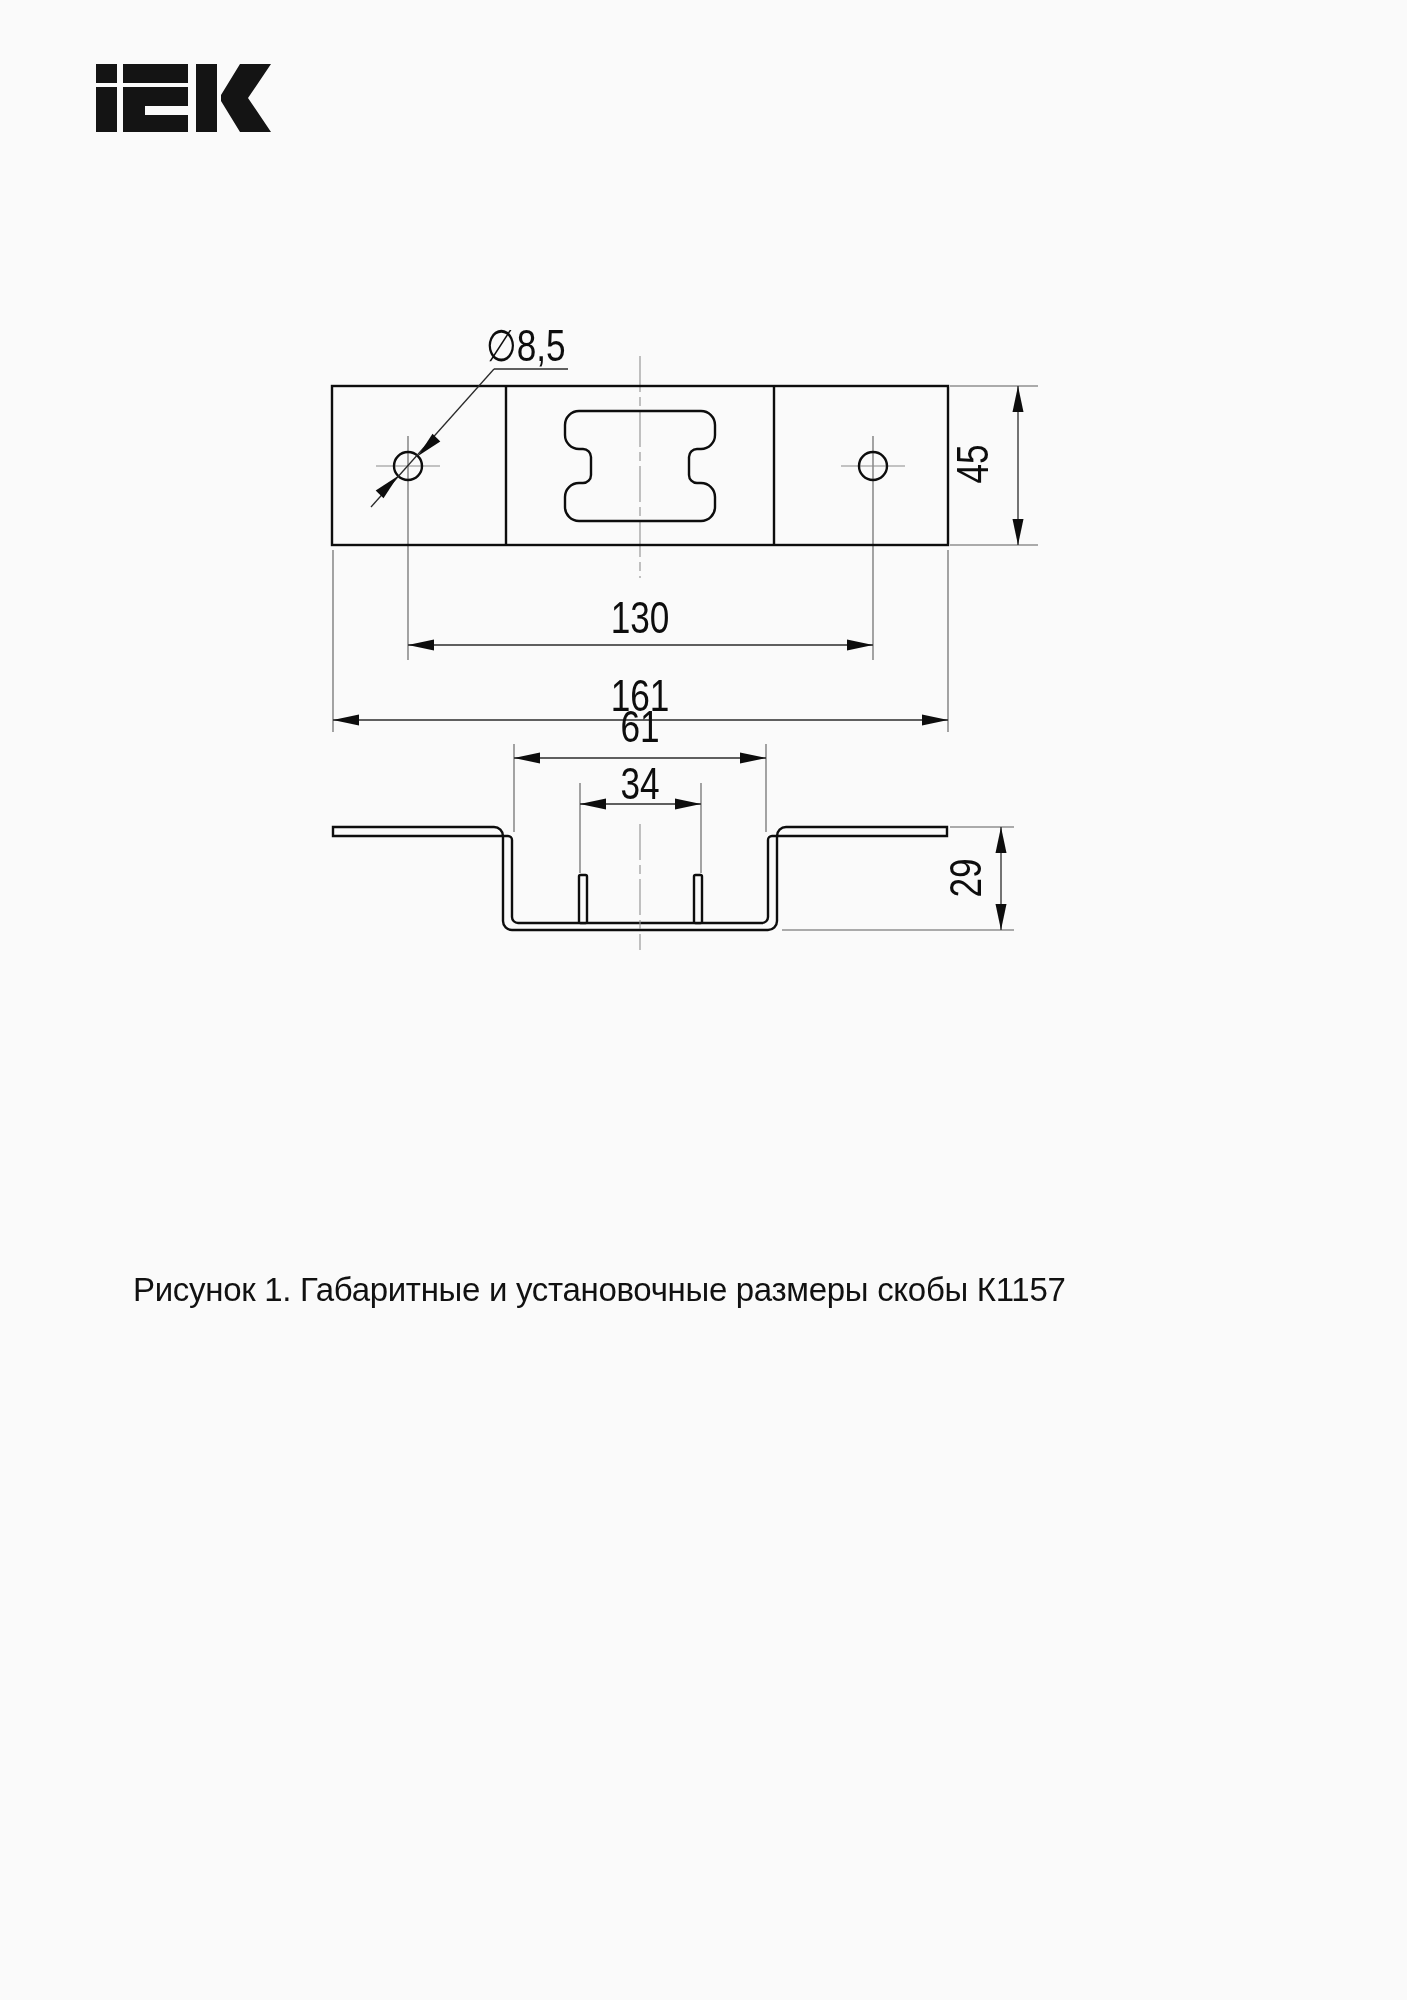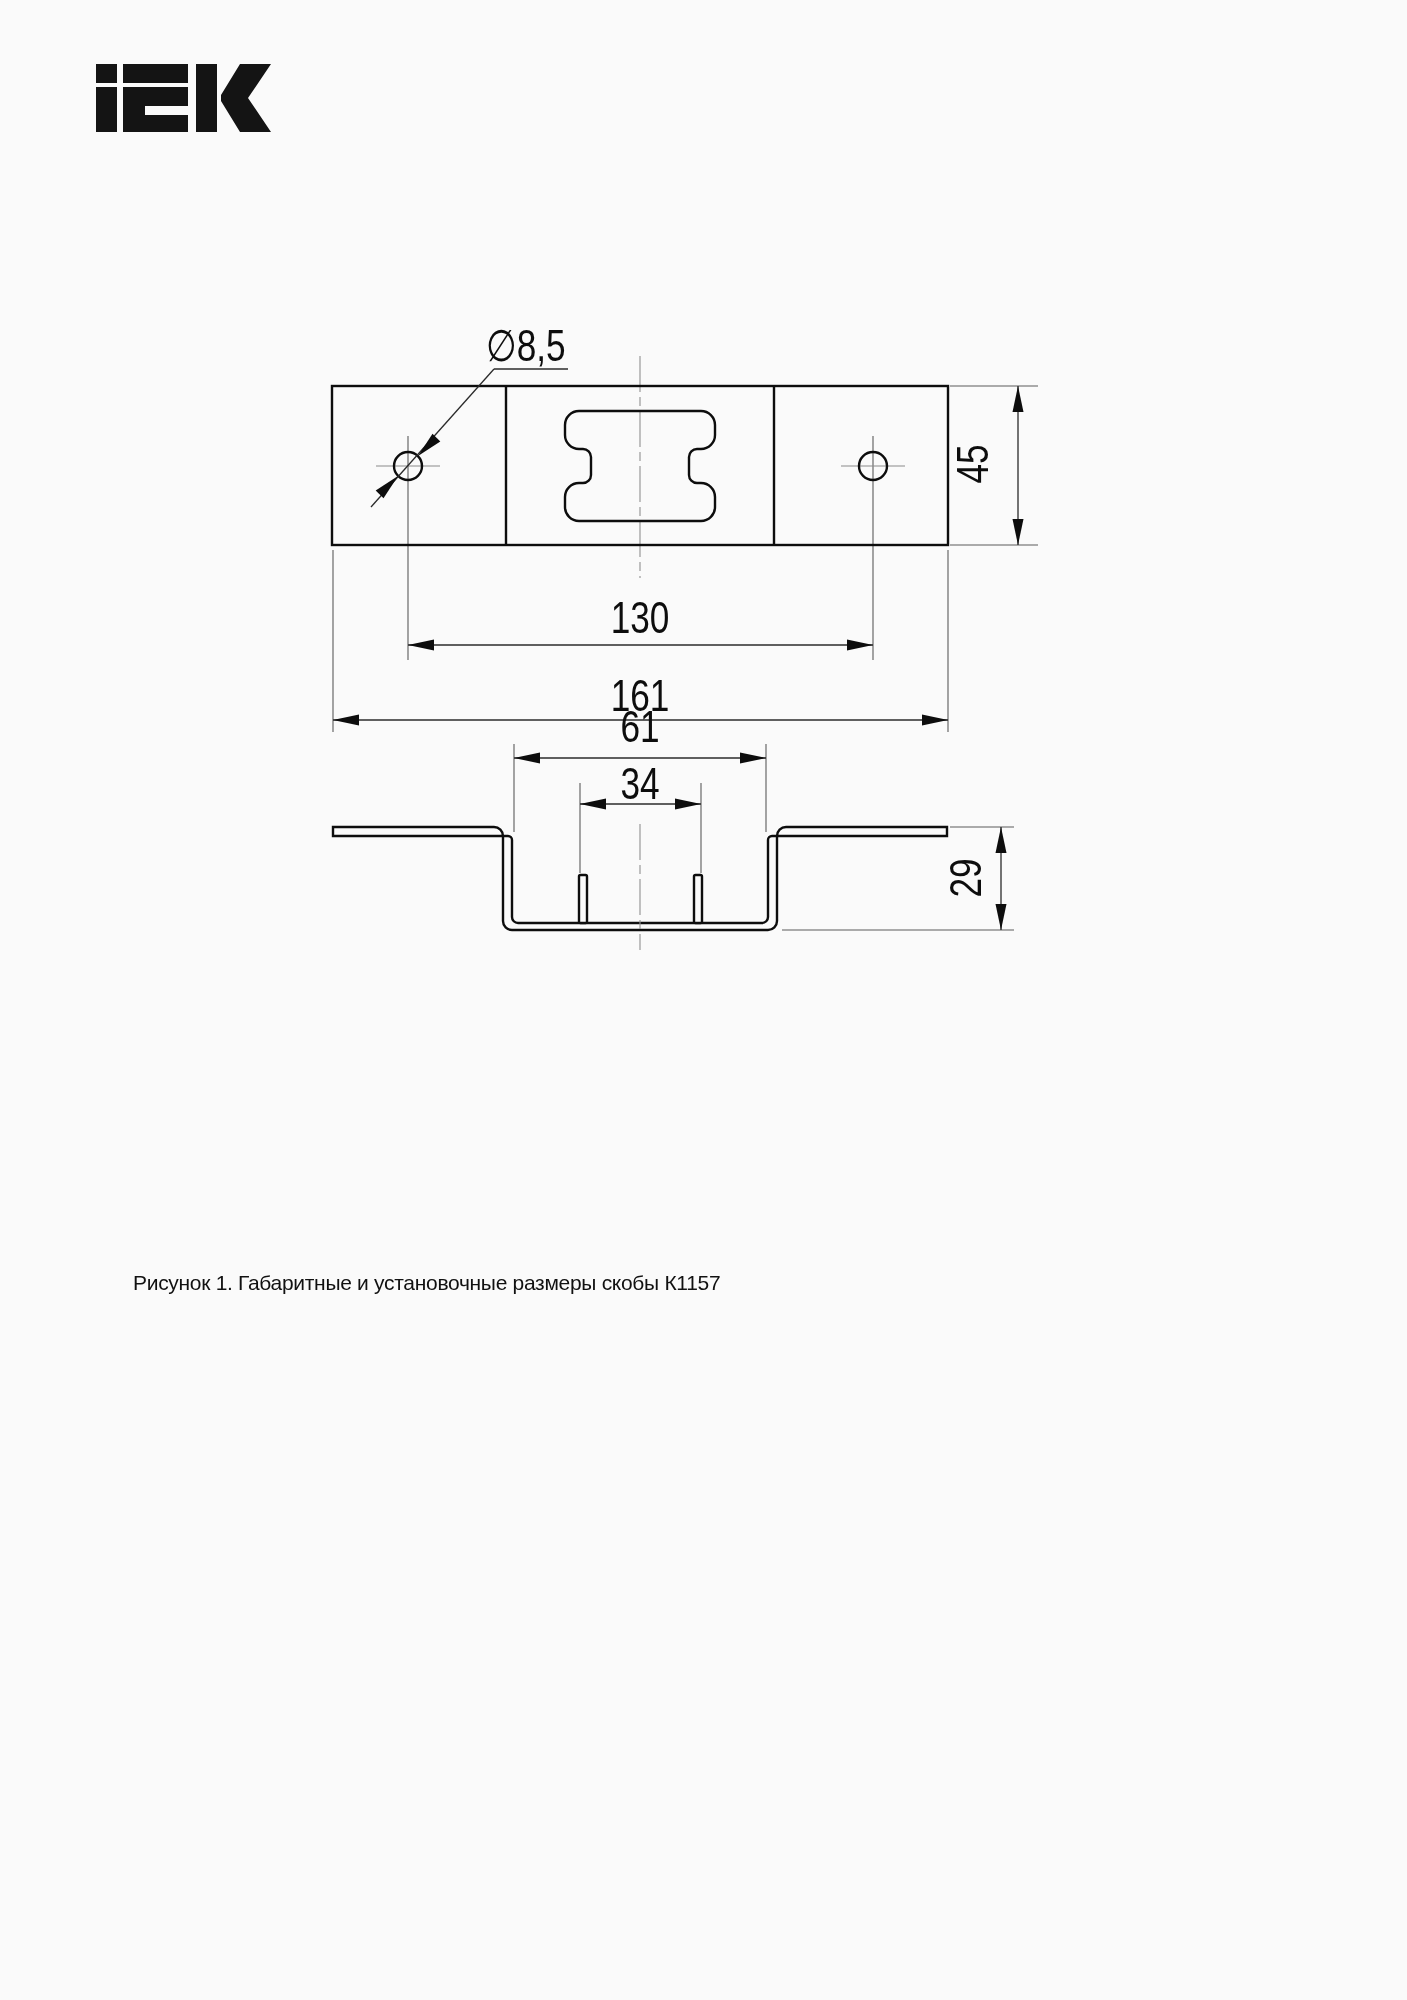--- a/index.html
+++ b/index.html
@@ -19,21 +19,21 @@
   .drawing-svg{
     position:absolute;
     left:0; top:0;
     width:1407px;
     height:2000px;
   }
   .caption{
     position:absolute;
     left:133px;
     top:1271px;
-    font-size:21px;
+    font-size:33px;
     letter-spacing:-0.3px;
     color:#111;
     white-space:nowrap;
   }
   
   .main-line{stroke:#0d0d0d;stroke-width:2.4;fill:none;}
   .main-fill{stroke:#0d0d0d;stroke-width:2.4;fill:#fafafa;}
   .dim-line{stroke:#2b2b2b;stroke-width:1.3;fill:none;}
   .ext-line{stroke:#5a5a5a;stroke-width:1.1;fill:none;}
   .center-line{stroke:#909090;stroke-width:1.1;fill:none;stroke-dasharray:36 5 9 5;}

